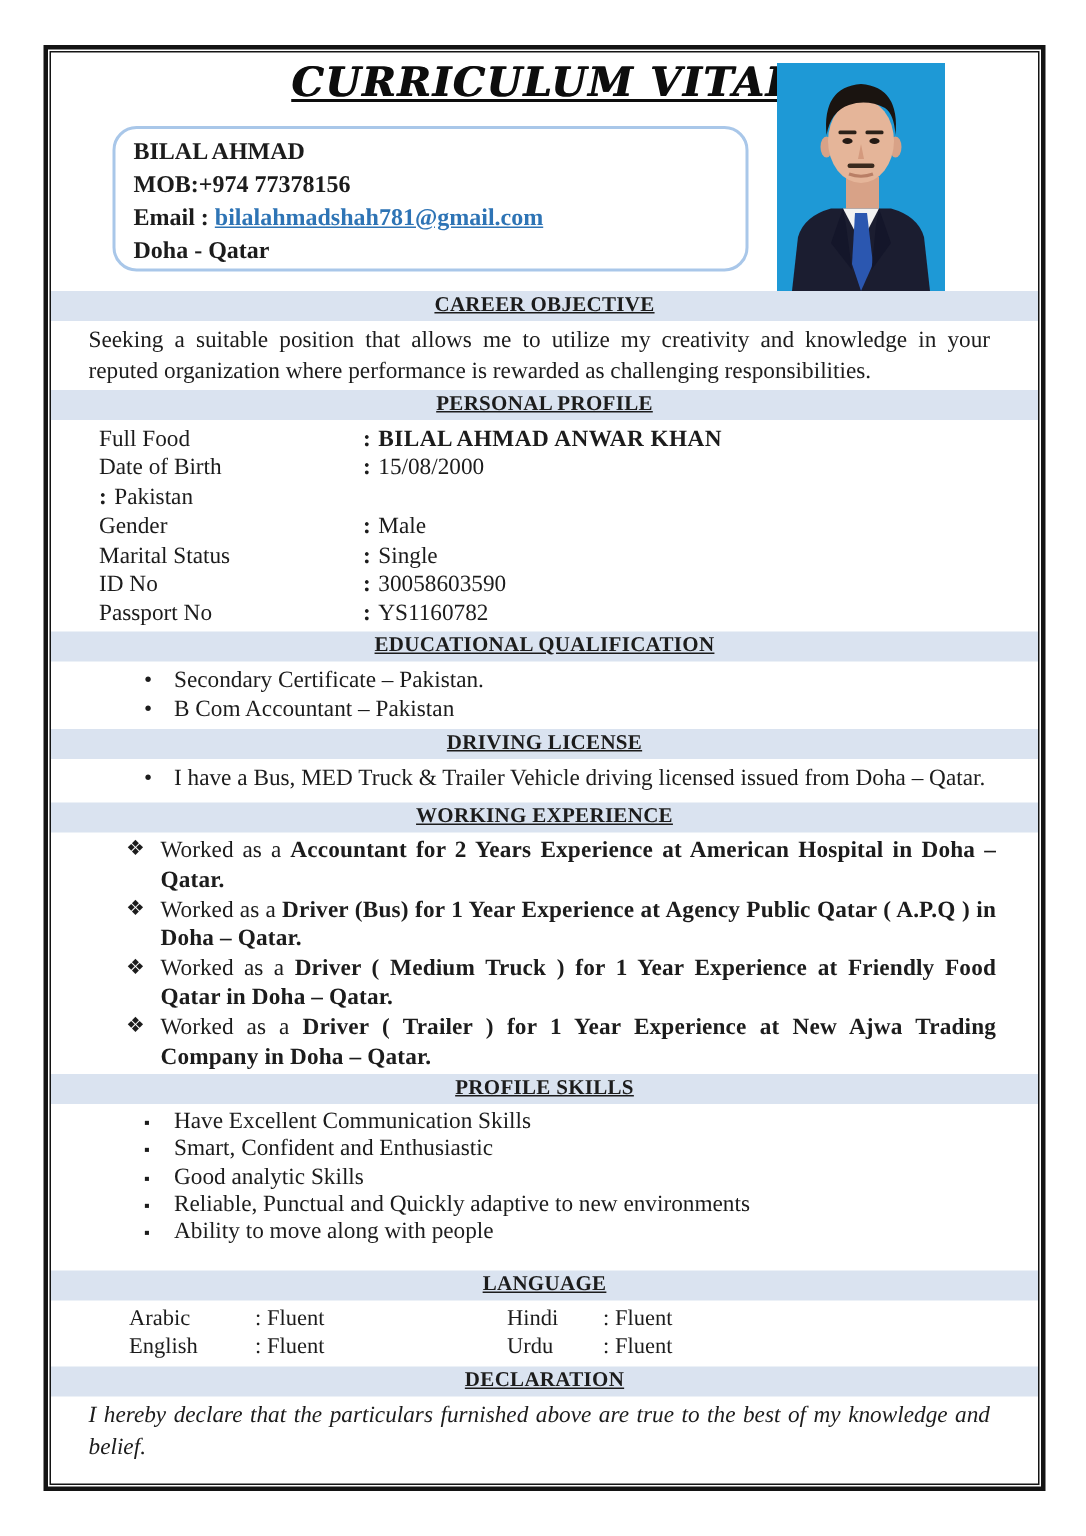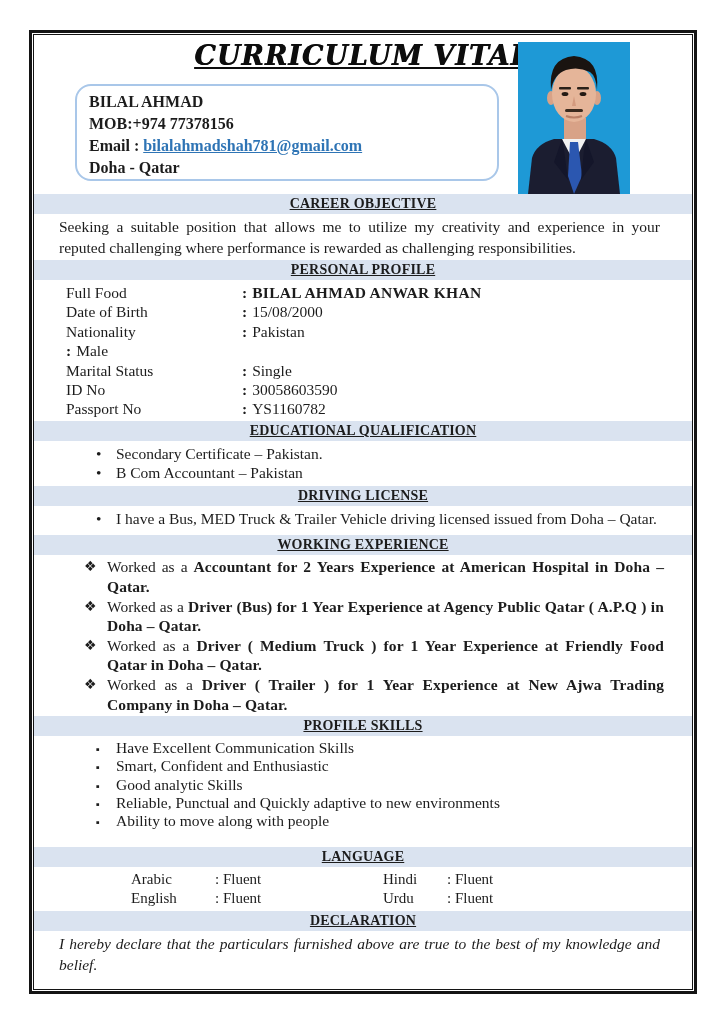--- a/index.html
+++ b/index.html
@@ -67,21 +67,21 @@
   .li .bullet { position:absolute; left:62px; top:0; }
   .li .bullet.sq { font-size:11px; top:1px; }
   .we-list { padding:2px 28px 2px 0; font-size:15.5px; }
   .we-item { position:relative; padding-left:73px; line-height:19.6px; text-align:justify; }
   .we-item .bullet { position:absolute; left:50px; top:0; font-size:14px; }
   .we-item b { letter-spacing:0.1px; }
   .skills .li { line-height:18.3px; }
 
   
   .lang { padding:3px 0 2px 52px; font-size:15px; }
-  .lang-row { display:flex; line-height:19.5px;margin-left:45px; }
+  .lang-row { display:flex; line-height:19.5px; }
   .lang-c1 { width:84px; }
   .lang-c2 { width:168px; }
   .lang-c3 { width:64px; }
   .lang-c4 {}
   .mt4 { margin-top:4px; }
   .mt2 { margin-top:13px; }
 </style>
 </head>
 <body>
 
@@ -129,40 +129,40 @@
 
         <path d="M56 54 L54 64 L58 64 Z" fill="#d49a7e"></path>
 
         <rect x="47" y="67" width="18" height="3" rx="1.5" fill="#3a2a1e"></rect>
 
         <path d="M48 74 Q56 77 64 74" stroke="#b97f66" stroke-width="2" fill="none"></path>
       </svg>
     </div>
 
     <div class="band"><span>CAREER OBJECTIVE</span></div>
-    <div class="para">Seeking a suitable position that allows me to utilize my creativity and experience in your reputed challenging where performance is rewarded as challenging responsibilities.</div>
+    <div class="para">Seeking a suitable position that allows me to utilize my creativity and knowledge in your reputed organization where performance is rewarded as challenging responsibilities.</div>
 
     <div class="band"><span>PERSONAL PROFILE</span></div>
     <div class="profile">
       <div class="profile-row strong">
           <span class="profile-label">Full Food</span>
           <span class="profile-colon">:</span>
           <span class="profile-value">BILAL AHMAD ANWAR KHAN</span>
         </div>
       <div class="profile-row">
           <span class="profile-label">Date of Birth</span>
           <span class="profile-colon">:</span>
           <span class="profile-value">15/08/2000</span>
         </div>
       <div class="profile-row">
-          <span class="profile-label">Nationality</span>
           <span class="profile-colon">:</span>
           <span class="profile-value">Pakistan</span>
         </div>
       <div class="profile-row">
+          <span class="profile-label">Gender</span>
           <span class="profile-colon">:</span>
           <span class="profile-value">Male</span>
         </div>
       <div class="profile-row">
           <span class="profile-label">Marital Status</span>
           <span class="profile-colon">:</span>
           <span class="profile-value">Single</span>
         </div>
       <div class="profile-row">
           <span class="profile-label">ID No</span>

